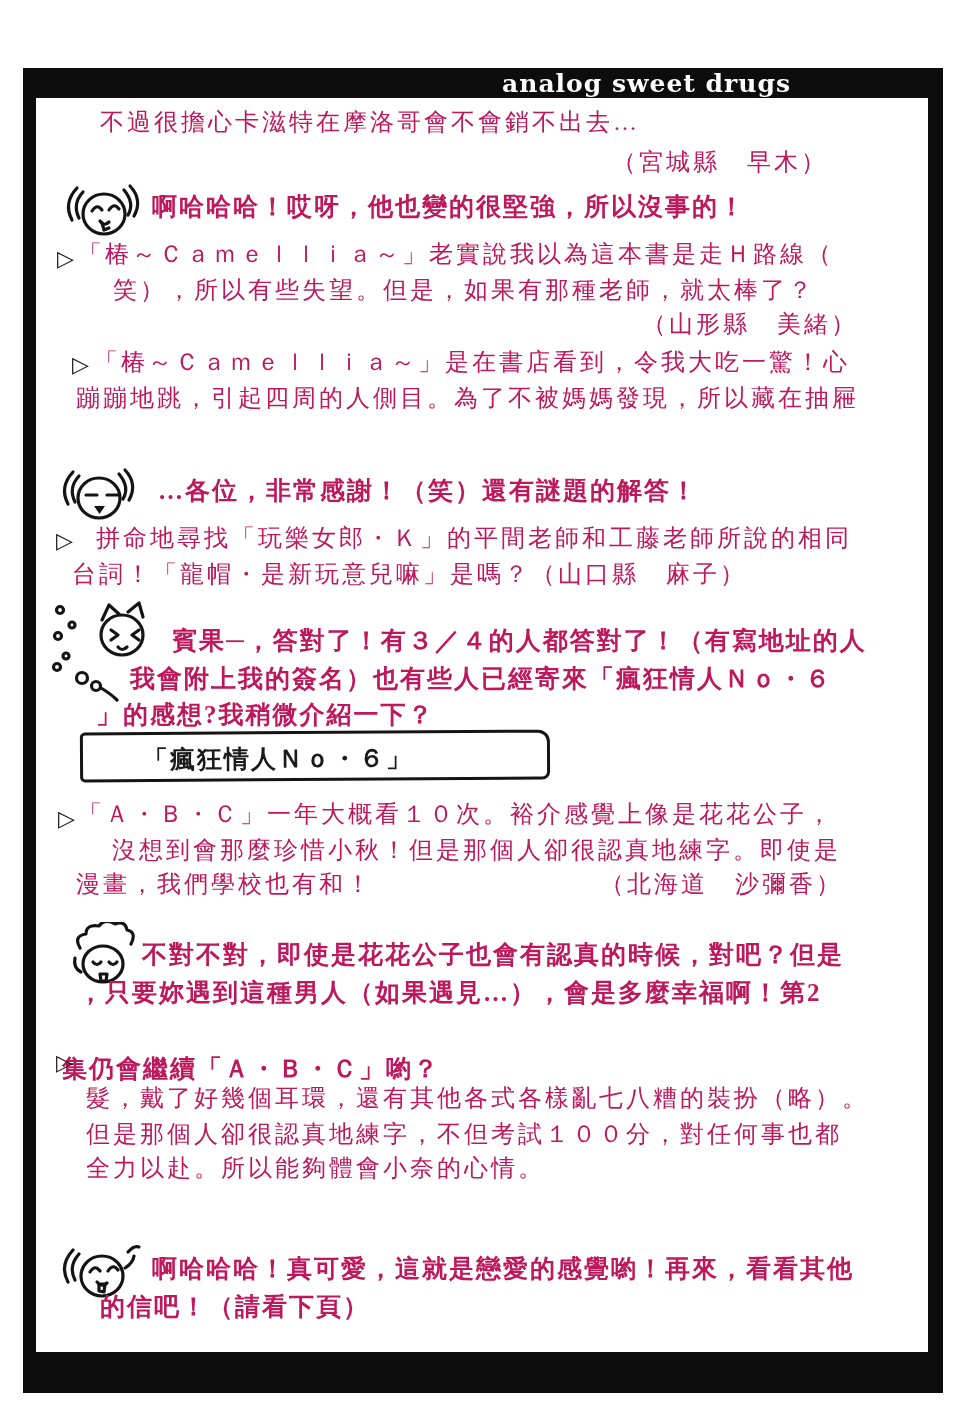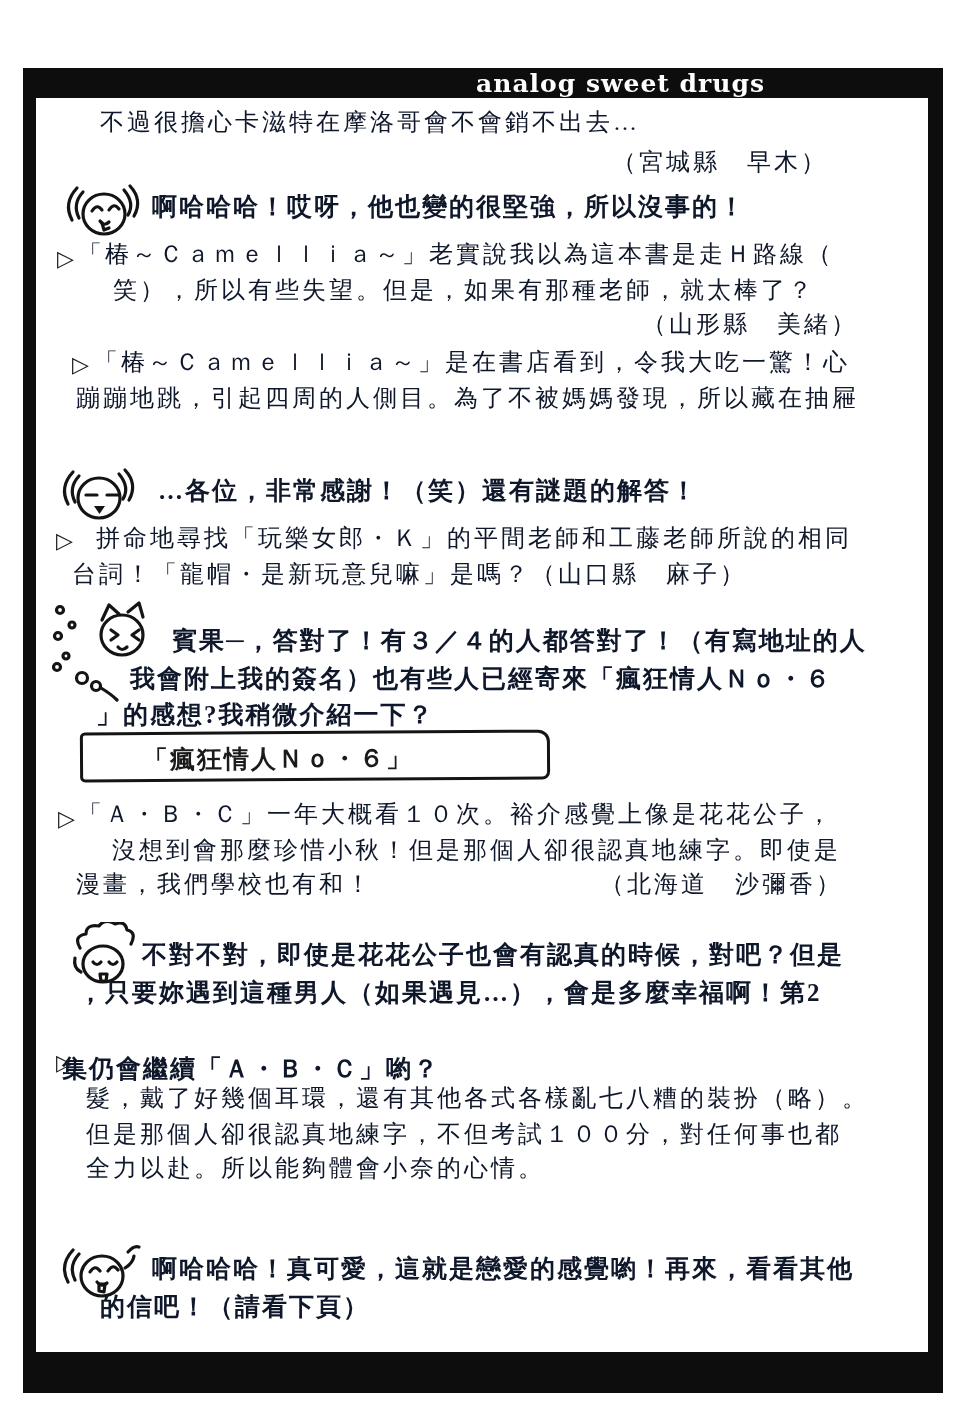--- a/index.html
+++ b/index.html
@@ -1,32 +1,32 @@
 <!DOCTYPE html>
 <html><head>
 <meta charset="utf-8">
 <style>
   html,body { margin:0; padding:0; }
   body { width:980px; height:1424px; background:#ffffff; position:relative;
          font-family:"Liberation Serif", serif; color:#1a1a1a; overflow:hidden; }
 
-  .page { position:absolute; left:0; top:0; width:812px; height:1424px; background:#ffffff; }
+  .page { position:absolute; left:0; top:0; width:812px; height:1424px; background:#ffffff;padding-left:26px; }
 
   
   .frame-top    { position:absolute; left:23px; top:68px;   width:920px; height:30px;  background:#0d0d0d; }
   .frame-left   { position:absolute; left:23px; top:68px;   width:13px;  height:1325px;background:#0d0d0d; }
   .frame-right  { position:absolute; left:928px;top:68px;   width:15px;  height:1325px;background:#0d0d0d; }
   .frame-bottom { position:absolute; left:23px; top:1352px; width:920px; height:41px;  background:#0d0d0d; }
 
   .logo { position:absolute; top:69px; right:47px; height:29px; line-height:29px;
           color:#ffffff; font-family:"DejaVu Serif", serif; font-weight:bold;
           font-size:25px; letter-spacing:1px; white-space:nowrap; }
 
   
-  .t { position:absolute; font-size:24px; letter-spacing:3px; white-space:nowrap; color:#0f172a; }
+  .t { position:absolute; font-size:24px; letter-spacing:3px; white-space:nowrap; color:#be185d; }
   .reply { font-size:25px; font-weight:bold; letter-spacing:2px; }
   .marker { position:absolute; font-size:22px; color:#1a1a1a; }
 
   .title-box { position:absolute; left:80px; top:731px; width:464px; height:44px;
                border:3px solid #141414; border-radius:5px 12px 8px 5px;
                transform:rotate(-0.35deg); background:#ffffff; }
   .title-box .boxtext { position:absolute; left:60px; top:8px; font-size:25px;
                font-weight:bold; letter-spacing:2px; white-space:nowrap; }
 
   .face { position:absolute; }

